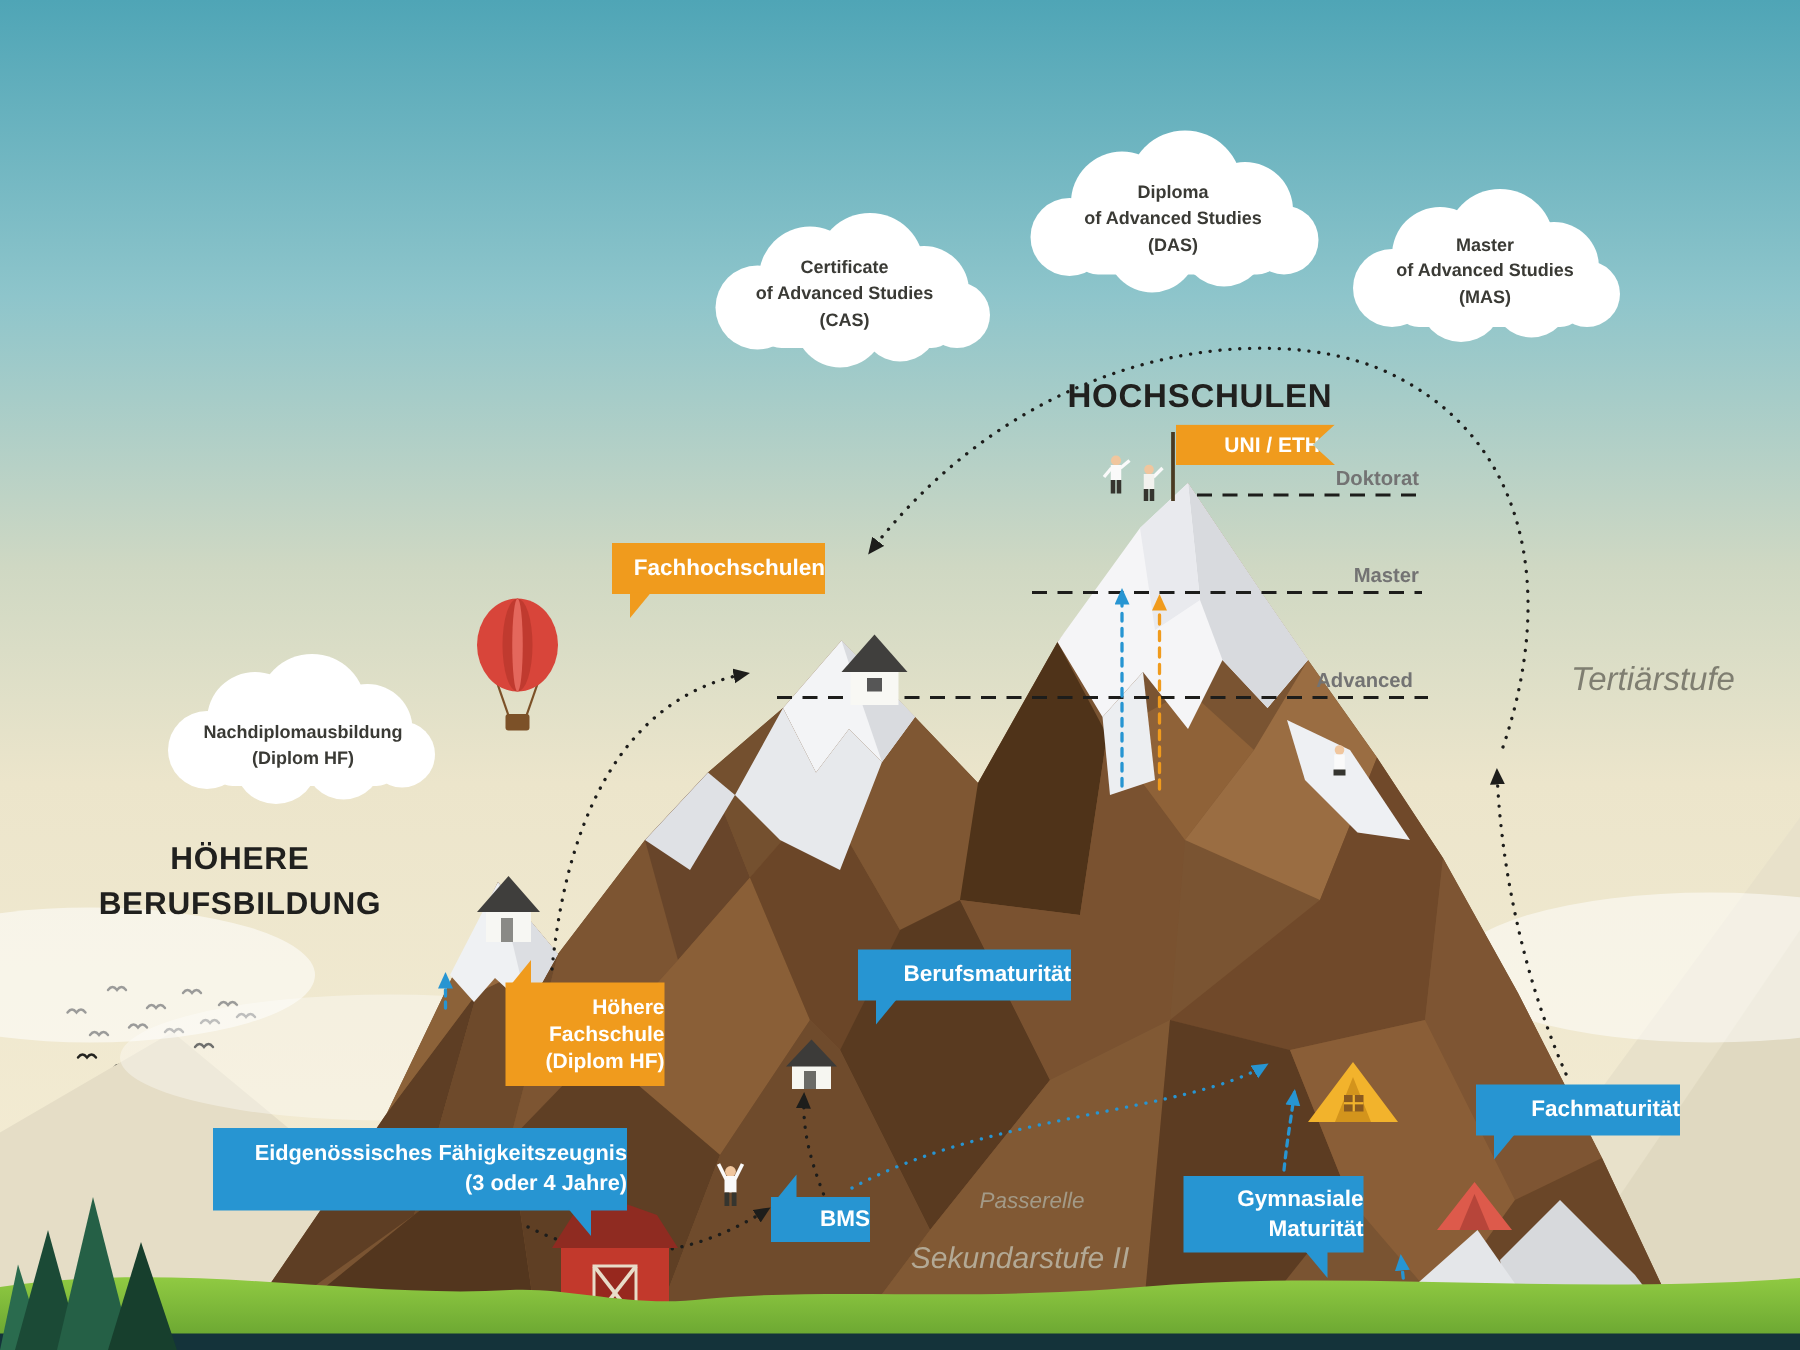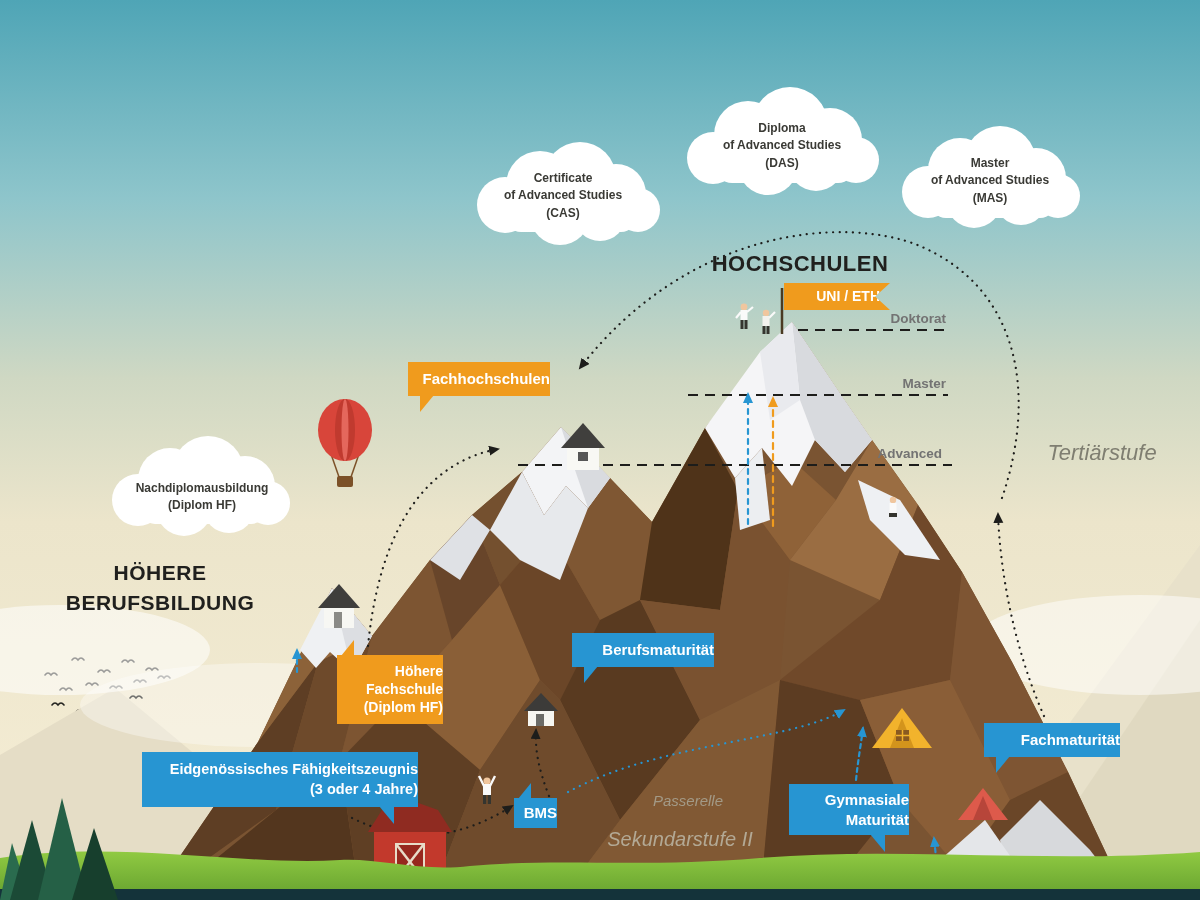--- a/index.html
+++ b/index.html
@@ -324,17 +324,17 @@
   <span>Fachmaturität</span>
 </div>
 <div class="banner blue tail-dr" style="left:789px;top:784px;width:120px;padding:6px 0;font-size:15px;">
   <div>Gymnasiale</div>
   <div>Maturität</div>
 </div>
 <div class="banner blue tail-dr" style="left:142px;top:752px;width:276px;padding:7px 0;font-size:14.5px;line-height:1.4;">
   <div>Eidgenössisches Fähigkeitszeugnis</div>
   <div>(3 oder 4 Jahre)</div>
 </div>
-<div class="banner blue tail-ul" style="left:514px;top:798px;width:43px;height:30px;font-size:15px;">
+<div class="banner blue tail-ul" style="left:514px;top:798px;width:66px;height:30px;font-size:15px;">
   <span>BMS</span>
 </div>
 
 </div>
 
 </body></html>

